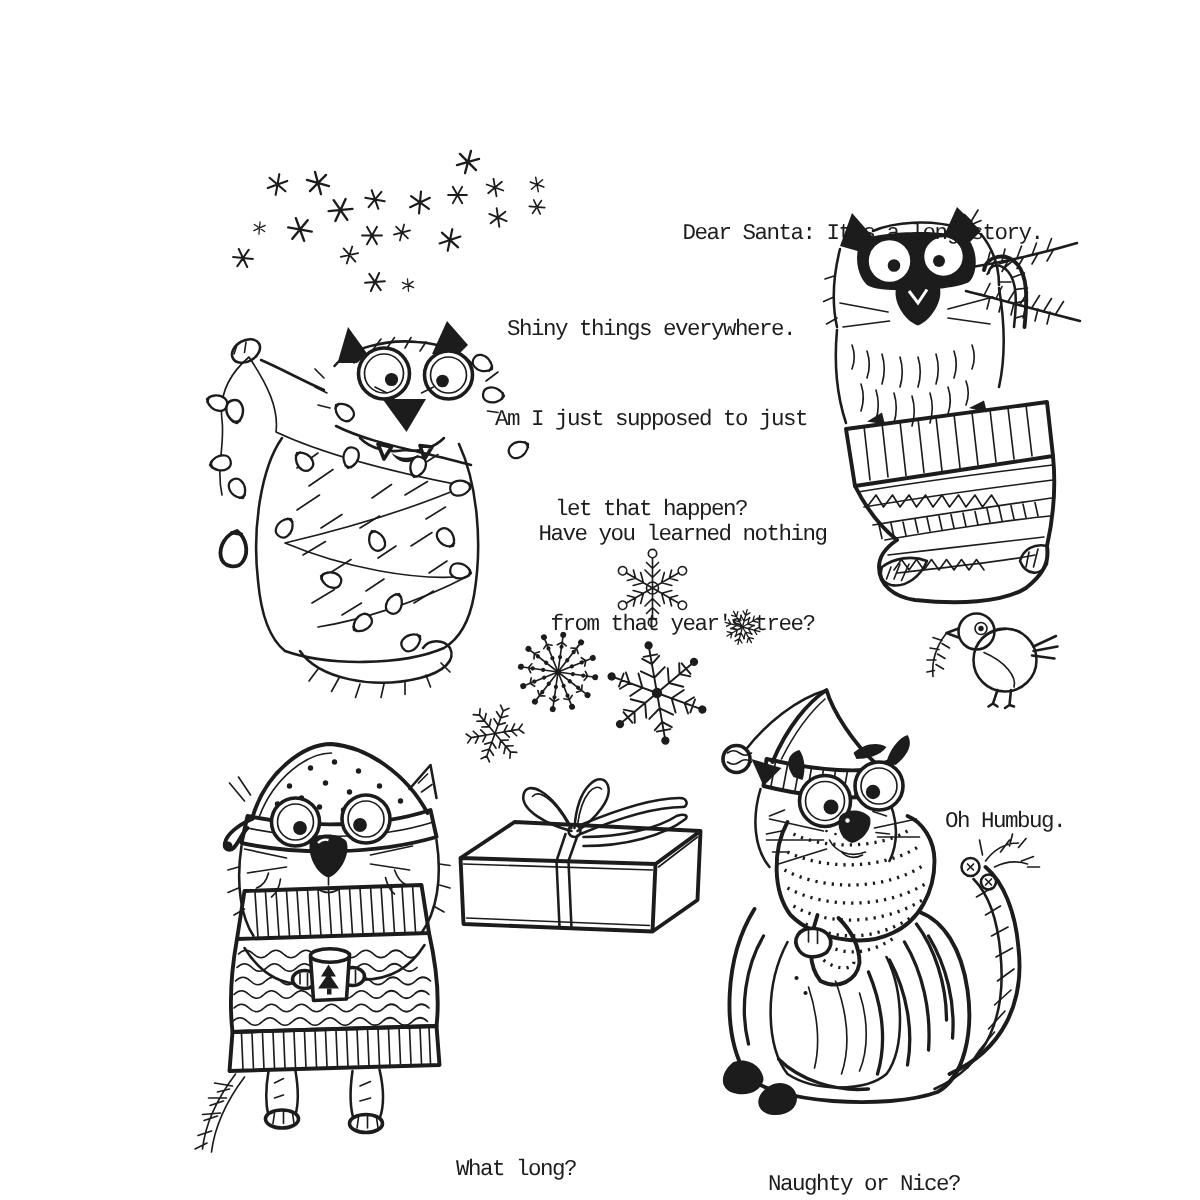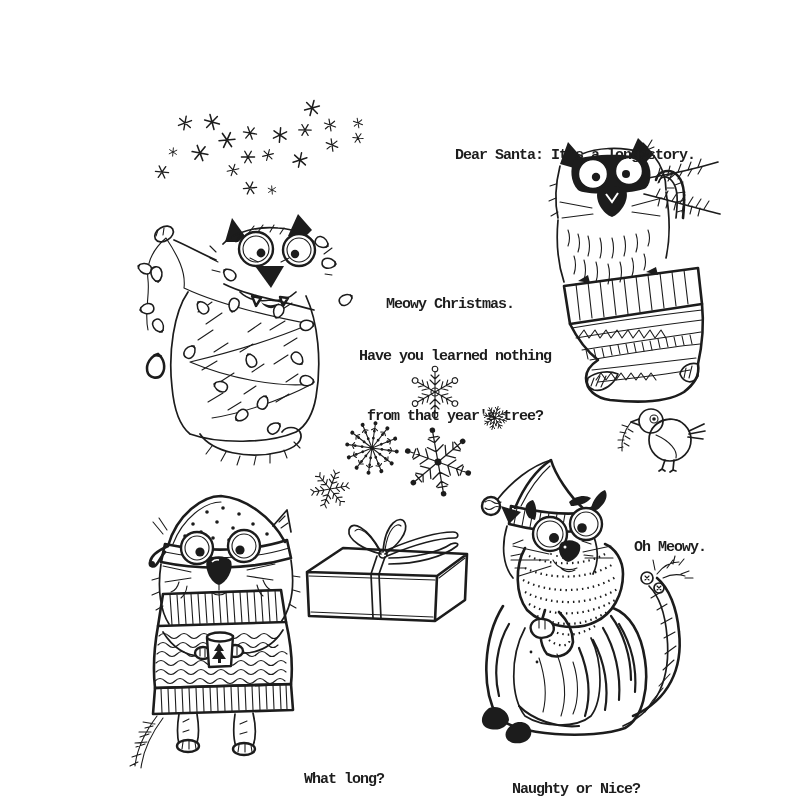--- a/index.html
+++ b/index.html
@@ -1,19 +1,19 @@
 <!DOCTYPE html>
 <html><head>
 <meta charset="utf-8">
 <title>Stamp Sheet</title>
 <style>
   html,body{margin:0;padding:0;background:#fff;}
   .canvas{position:relative;width:800px;height:800px;background:#ffffff;overflow:hidden;}
   .illo{position:absolute;overflow:visible;}
-  .phrase{position:absolute;font-family:"Liberation Mono",monospace;font-weight:700;
+  .phrase{position:absolute;font-family:"Liberation Mono",monospace;font-weight:400;
           font-size:15px;line-height:20px;letter-spacing:-1px;color:#1d1d1d;
           text-align:center;white-space:pre;z-index:5;}
   .ink{fill:none;stroke:#1c1c1c;stroke-width:1.7;stroke-linecap:round;stroke-linejoin:round;}
   .ink2{stroke-width:2.6;}
   .thin{stroke-width:1.1;}
   .fillk{fill:#1c1c1c;stroke:none;}
   .eye{fill:#ffffff;stroke:#1c1c1c;stroke-width:2.4;stroke-linejoin:round;}
 </style>
 </head>
 <body>
@@ -420,32 +420,34 @@
     <g>
       <path class="fillk" d="M16,260 C8,266 6,276 14,280 C24,284 34,280 36,272 C36,264 26,256 16,260 Z"></path>
       <path class="fillk" d="M40,276 C30,282 30,292 40,295 C52,297 60,290 58,282 C56,274 46,272 40,276 Z"></path>
     </g>
   </svg>
 
   <div class="phrase" style="left:430px;top:106px;width:290px">
     <div>Dear Santa: It's a long story.</div>
   </div>
 
-
-  <div class="phrase" style="left:330px;top:255px;width:240px">
-    <div>Meowy Christmas.</div>
-  </div>
+  <div class="phrase" style="left:314px;top:170px;width:240px">
+    <div>Shiny things everywhere.</div>
+    <div>Am I just supposed to just</div>
+    <div>let that happen?</div>
+  </div>
+
 
   <div class="phrase" style="left:335px;top:307px;width:240px">
     <div>Have you learned nothing</div>
     <div>from that year's tree?</div>
   </div>
 
   <div class="phrase" style="left:550px;top:498px;width:240px">
-    <div>Oh Meowy.</div>
+    <div>Oh Humbug.</div>
   </div>
 
   <div class="phrase" style="left:257px;top:642px;width:240px">
     
   </div>
 
   <div class="phrase" style="left:224px;top:730px;width:240px">
     <div>What long?</div>
     
   </div>

